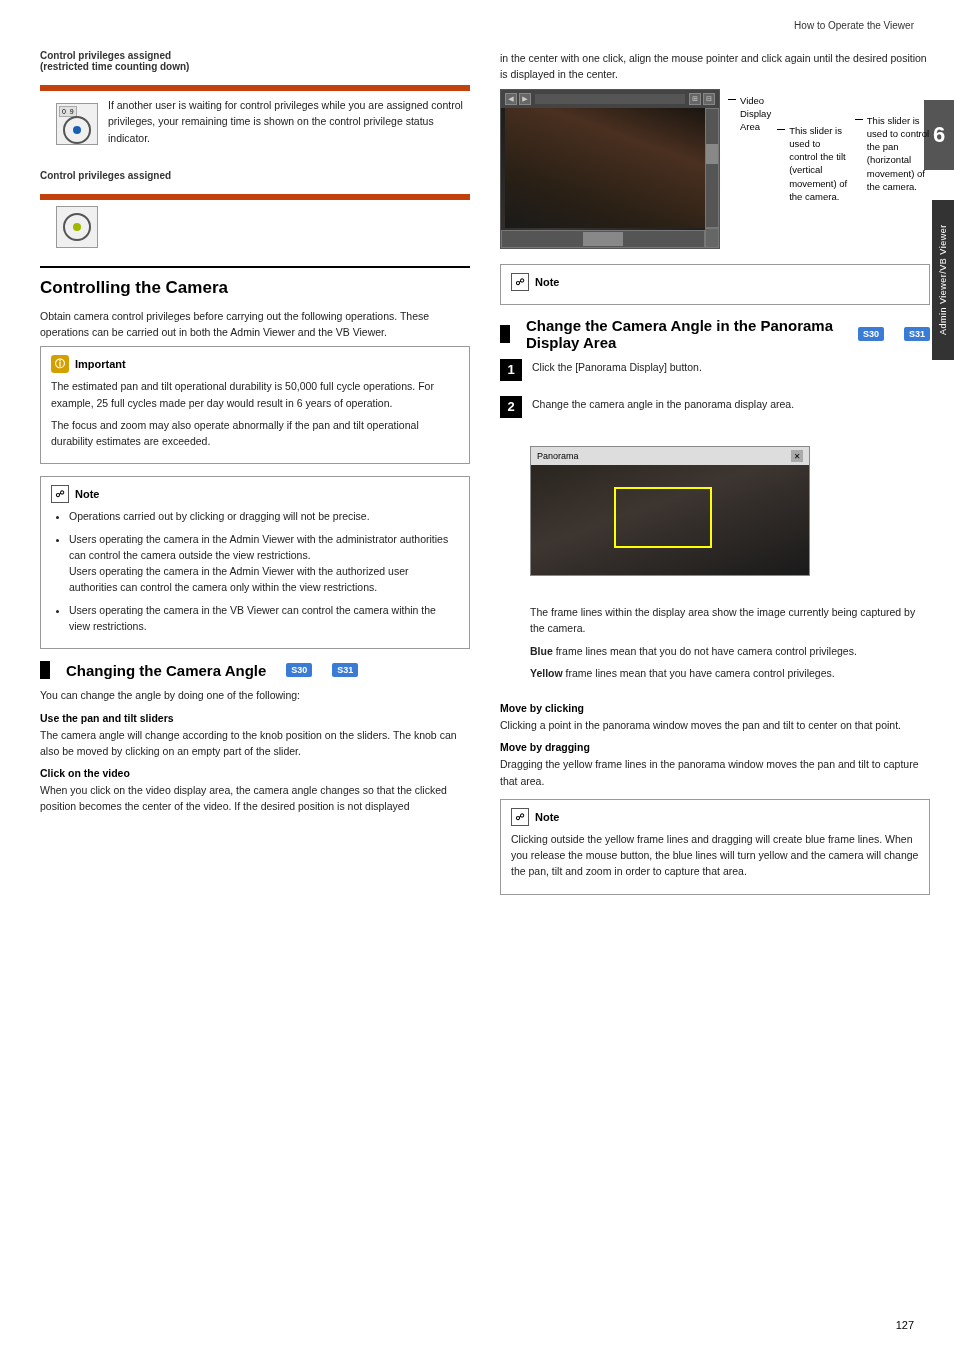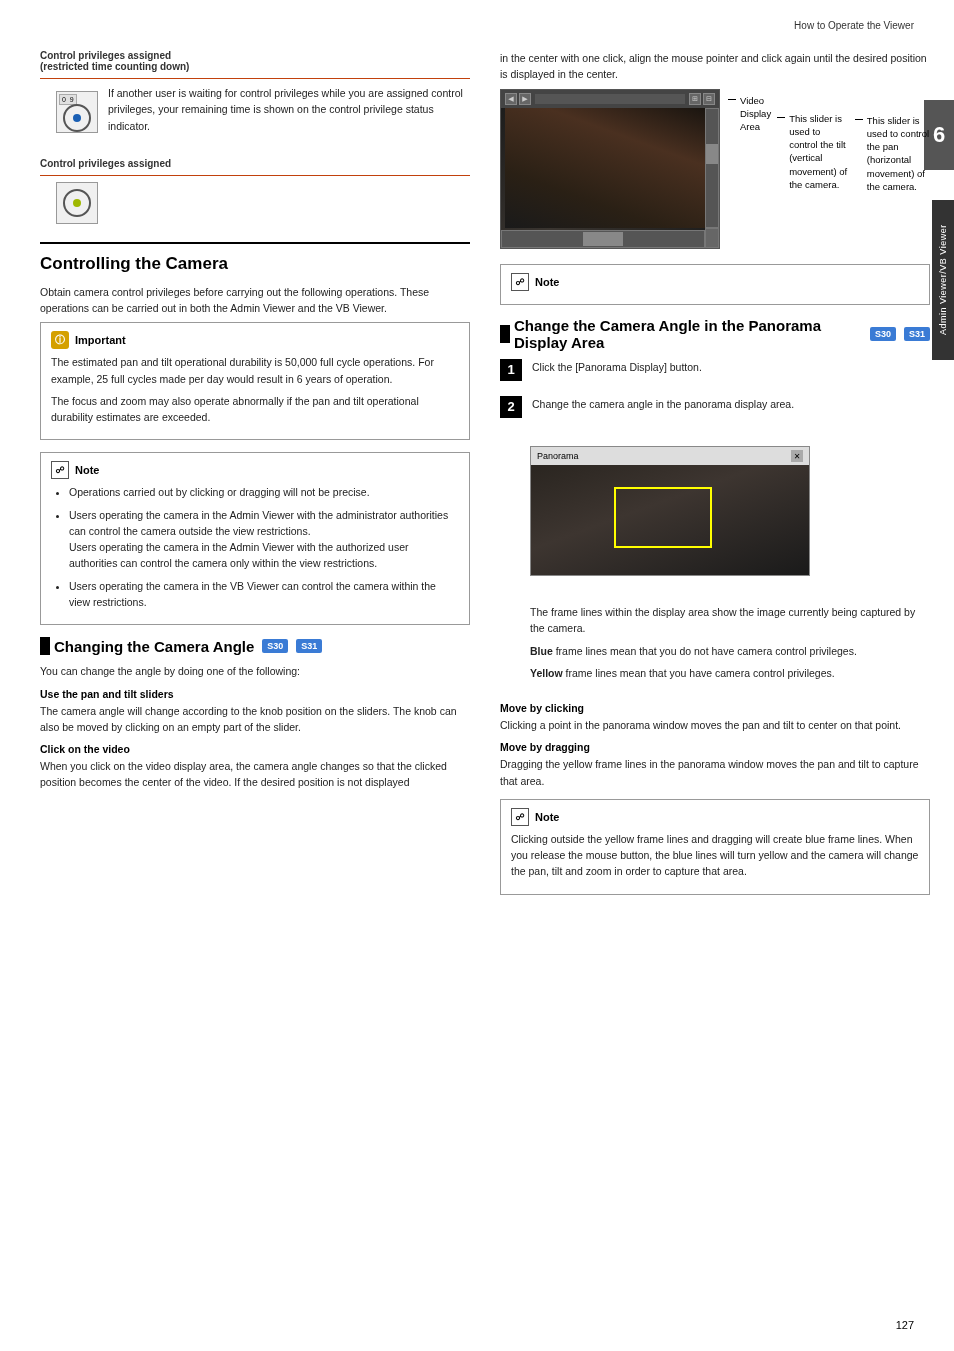--- a/index.html
+++ b/index.html
@@ -88,22 +88,22 @@
       width: 430px;
       flex-shrink: 0;
     }
 
     
     .section-title {
       font-size: 10px;
       font-weight: bold;
       color: #333;
       margin-bottom: 6px;
-      border-bottom: 1px solid #c2410c;
-      padding-bottom: 6px;
+      border-bottom: 6px solid #c2410c;
+      padding-bottom: 13px;
     }
 
     .body-text {
       font-size: 10.5px;
       line-height: 1.55;
       color: #222;
       margin-bottom: 6px;
     }
 
     
@@ -230,21 +230,21 @@
       font-size: 10.5px;
       line-height: 1.55;
       color: #222;
       margin-bottom: 6px;
     }
 
     
     .black-heading {
       display: flex;
       align-items: center;
-      gap: 4px;
+      gap: 16px;
       margin-bottom: 8px;
       margin-top: 10px;
     }
 
     .black-square {
       width: 10px;
       height: 18px;
       background: #000;
       flex-shrink: 0;
     }
@@ -545,21 +545,21 @@
               <div style="width:12px; height:20px; background:#888; position:absolute; top:30%; left:0;"></div>
             </div>
             <div class="video-slider-h">
               <div style="width:40px; height:14px; background:#888; position:absolute; left:40%;"></div>
             </div>
             <div style="position:absolute; bottom:0; right:0; width:14px; height:20px; background:#666; border:1px solid #777;"></div>
           </div>
         </div>
         <div class="video-annotations">
           <div class="annotation-item">Video Display Area</div>
-          <div class="annotation-item" style="margin-top: 18px;">This slider is used to control the tilt (vertical movement) of the camera.</div>
+          <div class="annotation-item" style="margin-top: 30px;">This slider is used to control the tilt (vertical movement) of the camera.</div>
           <div class="annotation-item" style="margin-top: 20px;">This slider is used to control the pan (horizontal movement) of the camera.</div>
         </div>
       </div>
 
       <div class="note-box">
         <div class="note-header">
           <div class="note-icon">☍</div>
           <span>Note</span>
         </div>
       </div>

